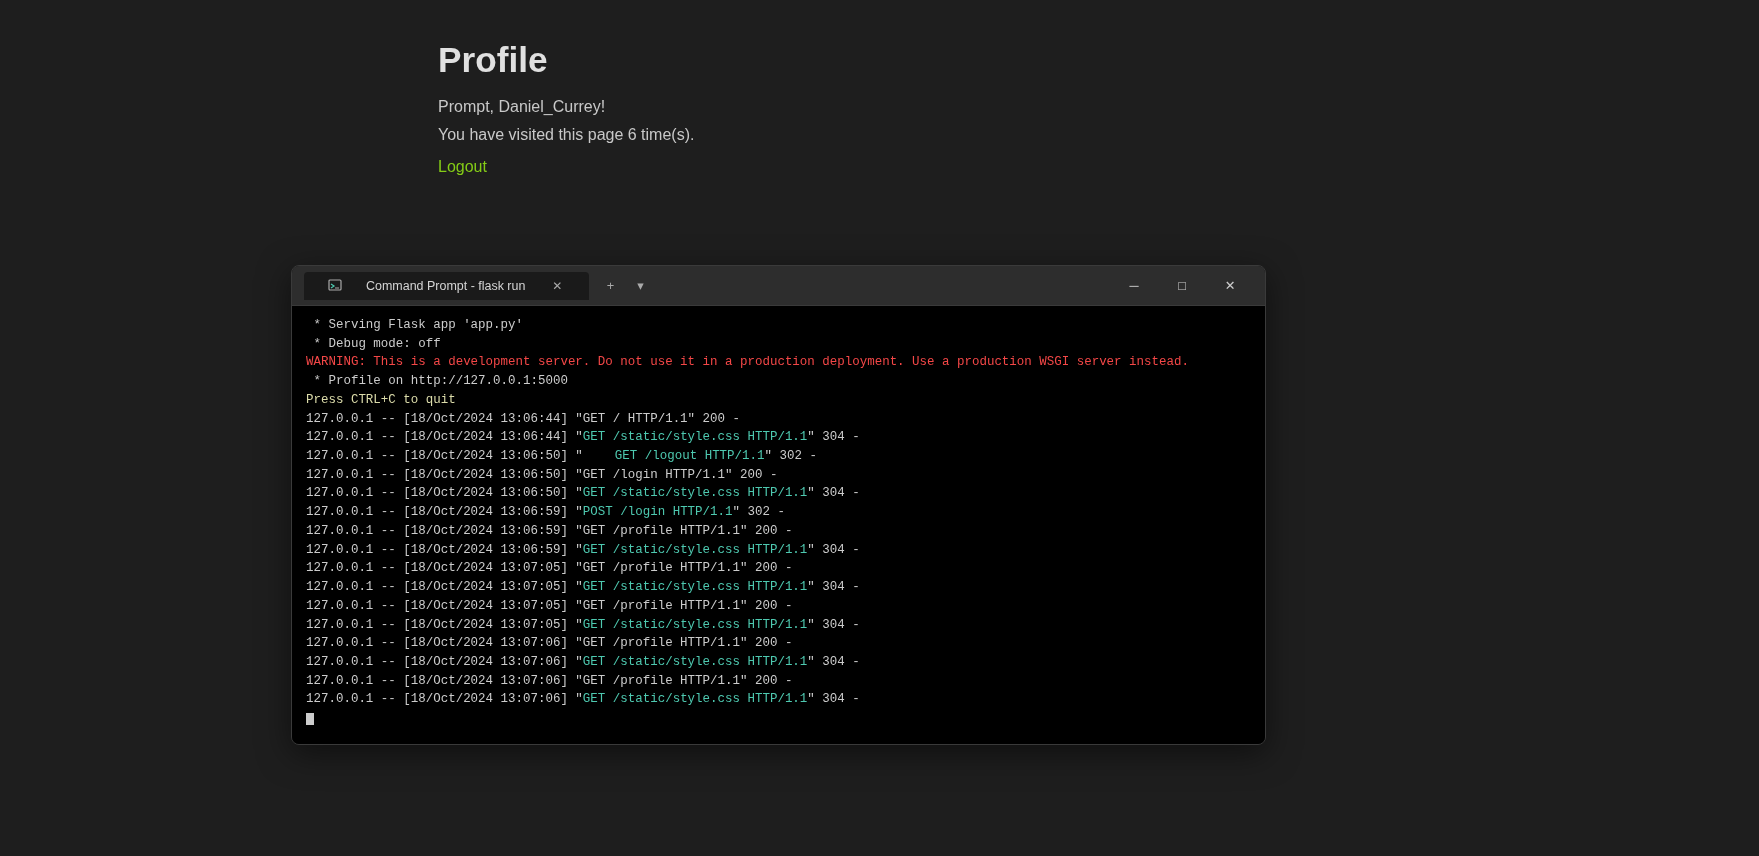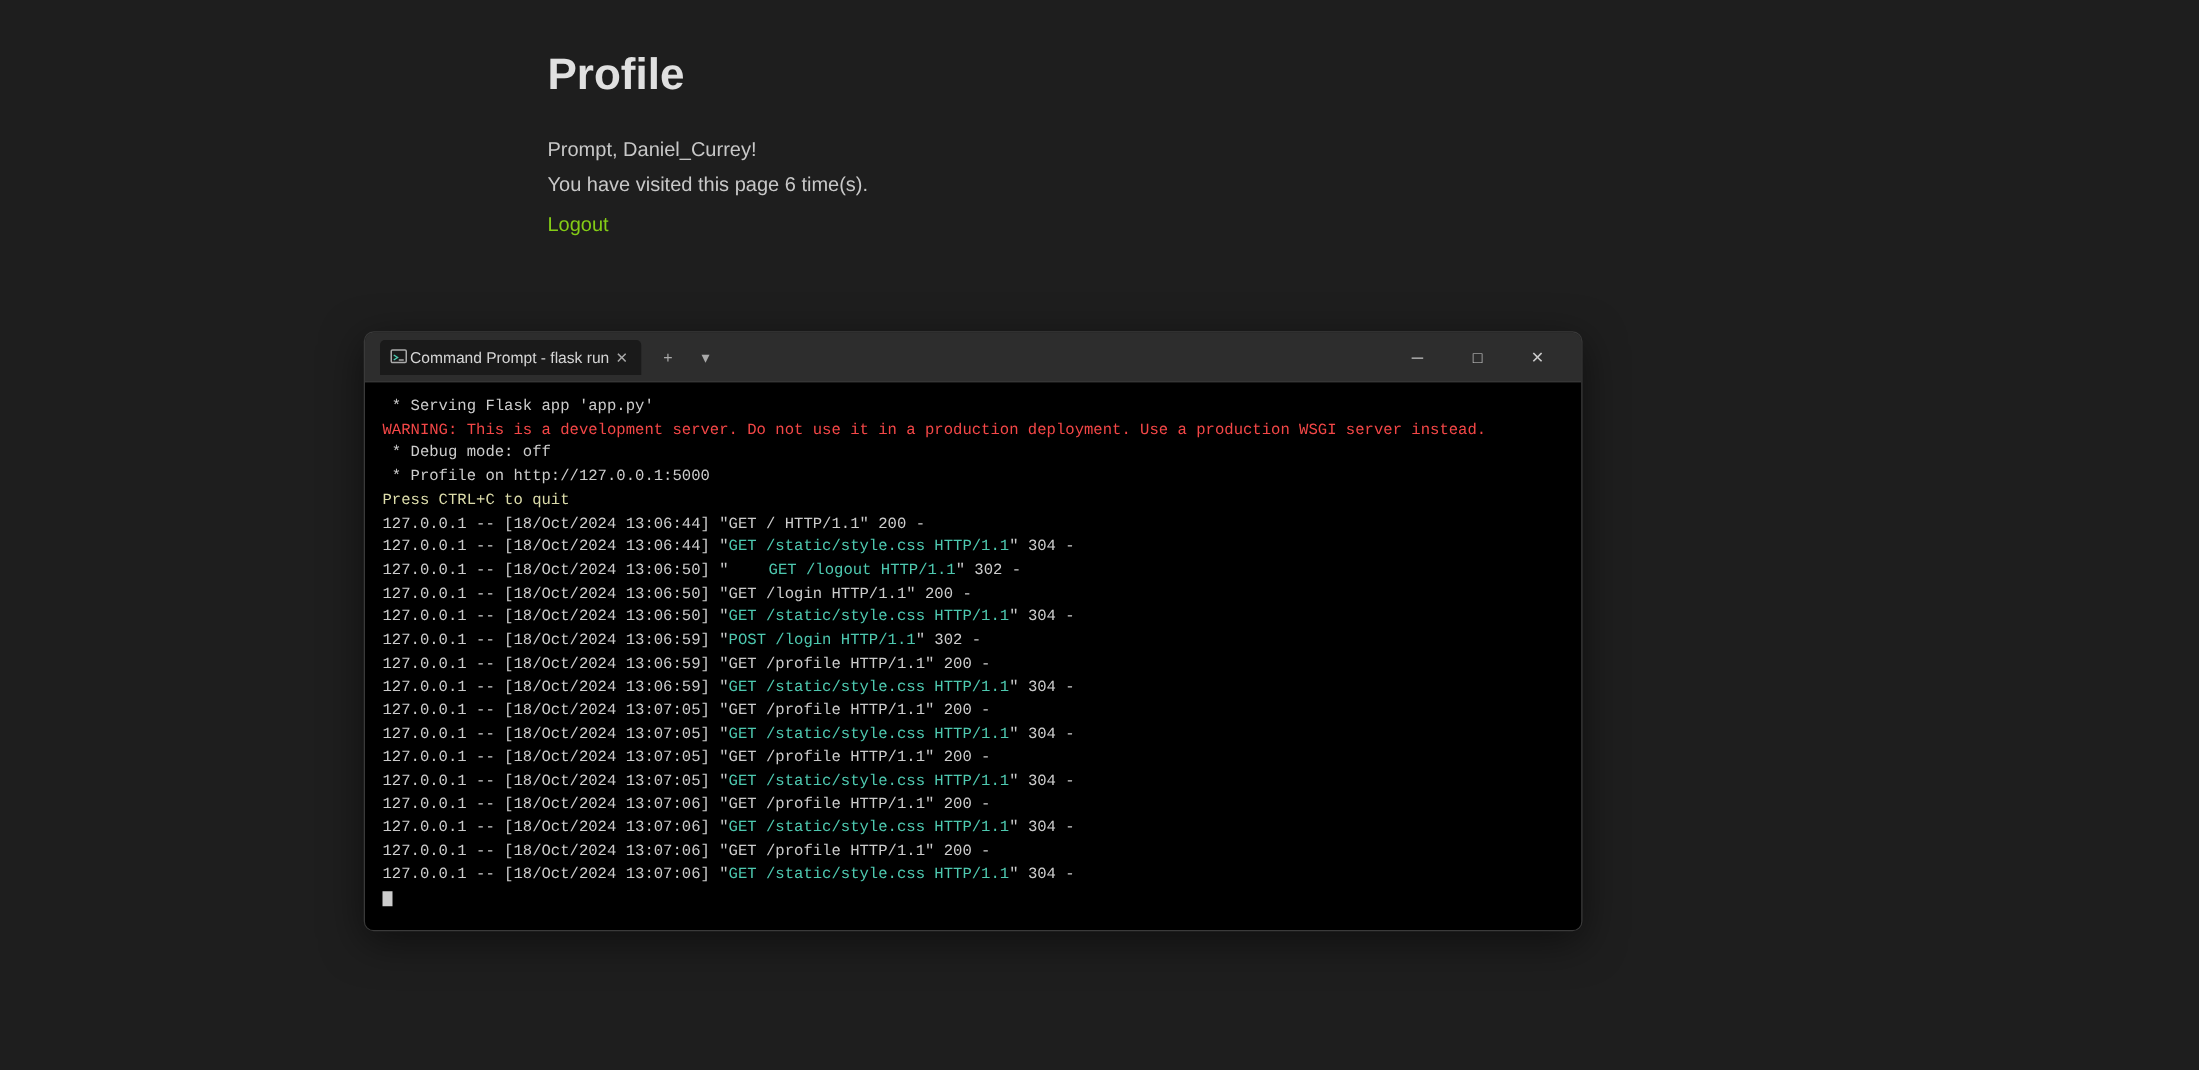--- a/index.html
+++ b/index.html
@@ -22,21 +22,21 @@
       right: 0;
       height: 260px;
       background-color: #1e1e1e;
       padding: 40px 0 0 438px;
     }
 
     .page-title {
       font-size: 2.2rem;
       font-weight: 700;
       color: #e0e0e0;
-      margin-bottom: 32px;
+      margin-bottom: 18px;
     }
 
     .welcome-text {
       font-size: 1rem;
       color: #c8c8c8;
       margin-bottom: 10px;
     }
 
     .visit-text {
       font-size: 1rem;
@@ -81,23 +81,23 @@
       padding: 0 12px;
       border-bottom: 1px solid #3a3a3a;
       flex-shrink: 0;
     }
 
     .terminal-tab {
       display: flex;
       align-items: center;
       background-color: #1a1a1a;
       border-radius: 4px 4px 0 0;
-      padding: 6px 8px;
+      padding: 6px 24px;
       margin-right: 2px;
-      gap: 2px;
+      gap: 24px;
     }
 
     .terminal-tab-icon {
       width: 14px;
       height: 14px;
       display: flex;
       align-items: center;
       justify-content: center;
     }
 
@@ -211,22 +211,22 @@
     <div class="titlebar-spacer"></div>
     <div class="window-controls">
       <div class="win-btn">─</div>
       <div class="win-btn">□</div>
       <div class="win-btn close">✕</div>
     </div>
   </div>
 
   <div class="terminal-content" id="terminal-content">
   <span class="line" style="color: rgb(204, 204, 204);"> * Serving Flask app 'app.py'</span>
+      <span class="line" style="color: rgb(204, 204, 204);"> * Debug mode: off</span>
       <span class="line" style="color: rgb(244, 71, 71);">WARNING: This is a development server. Do not use it in a production deployment. Use a production WSGI server instead.</span>
-      <span class="line" style="color: rgb(204, 204, 204);"> * Debug mode: off</span>
       <span class="line" style="color: rgb(204, 204, 204);"> * Profile on http://127.0.0.1:5000</span>
       <span class="line" style="color: rgb(220, 220, 170);">Press CTRL+C to quit</span>
       <span class="line" style="color: rgb(204, 204, 204);">127.0.0.1 -- [18/Oct/2024 13:06:44] "GET / HTTP/1.1" 200 -</span>
       <span class="line">127.0.0.1 -- [18/Oct/2024 13:06:44] "<span style="color: rgb(78, 201, 176);">GET /static/style.css HTTP/1.1</span>" 304 -</span>
       <span class="line">127.0.0.1 -- [18/Oct/2024 13:06:50] "<span style="color: rgb(78, 201, 176); margin-left: 32px;">GET /logout HTTP/1.1</span>" 302 -</span>
       <span class="line" style="color: rgb(204, 204, 204);">127.0.0.1 -- [18/Oct/2024 13:06:50] "GET /login HTTP/1.1" 200 -</span>
       <span class="line">127.0.0.1 -- [18/Oct/2024 13:06:50] "<span style="color: rgb(78, 201, 176);">GET /static/style.css HTTP/1.1</span>" 304 -</span>
       <span class="line">127.0.0.1 -- [18/Oct/2024 13:06:59] "<span style="color: rgb(78, 201, 176);">POST /login HTTP/1.1</span>" 302 -</span>
       <span class="line" style="color: rgb(204, 204, 204);">127.0.0.1 -- [18/Oct/2024 13:06:59] "GET /profile HTTP/1.1" 200 -</span>
       <span class="line">127.0.0.1 -- [18/Oct/2024 13:06:59] "<span style="color: rgb(78, 201, 176);">GET /static/style.css HTTP/1.1</span>" 304 -</span>

